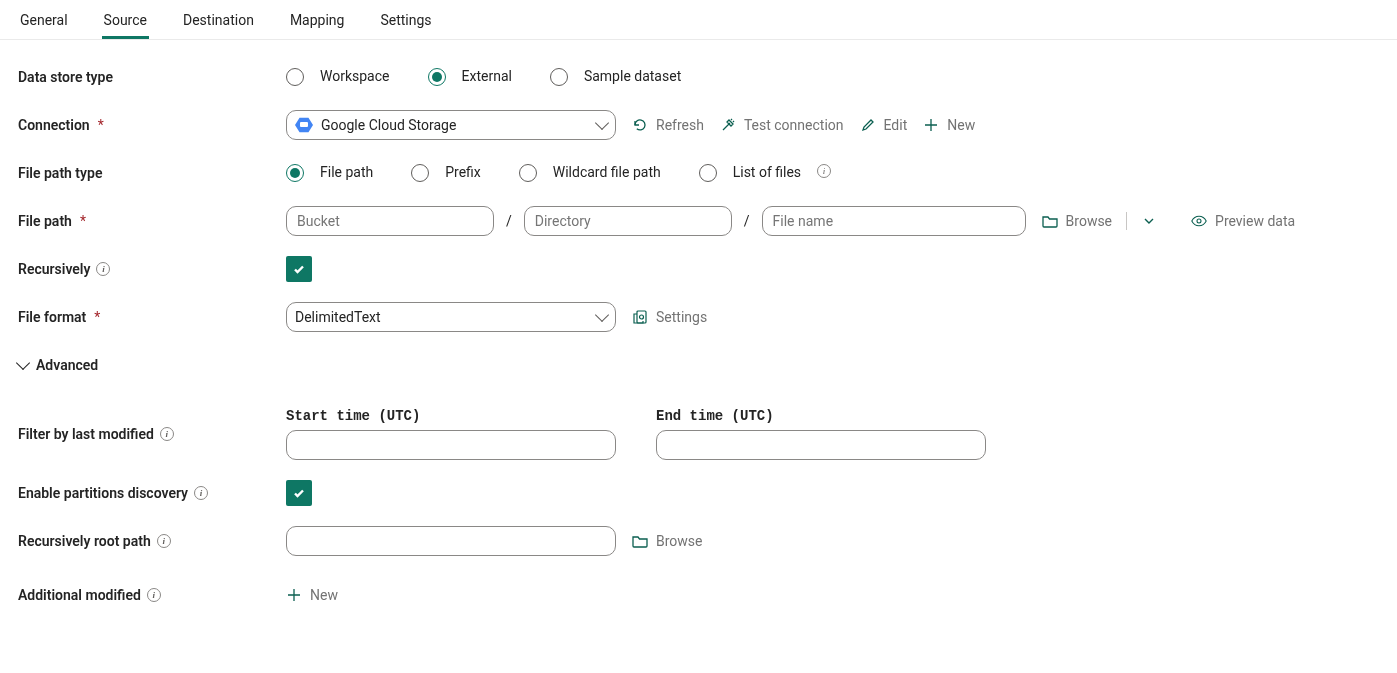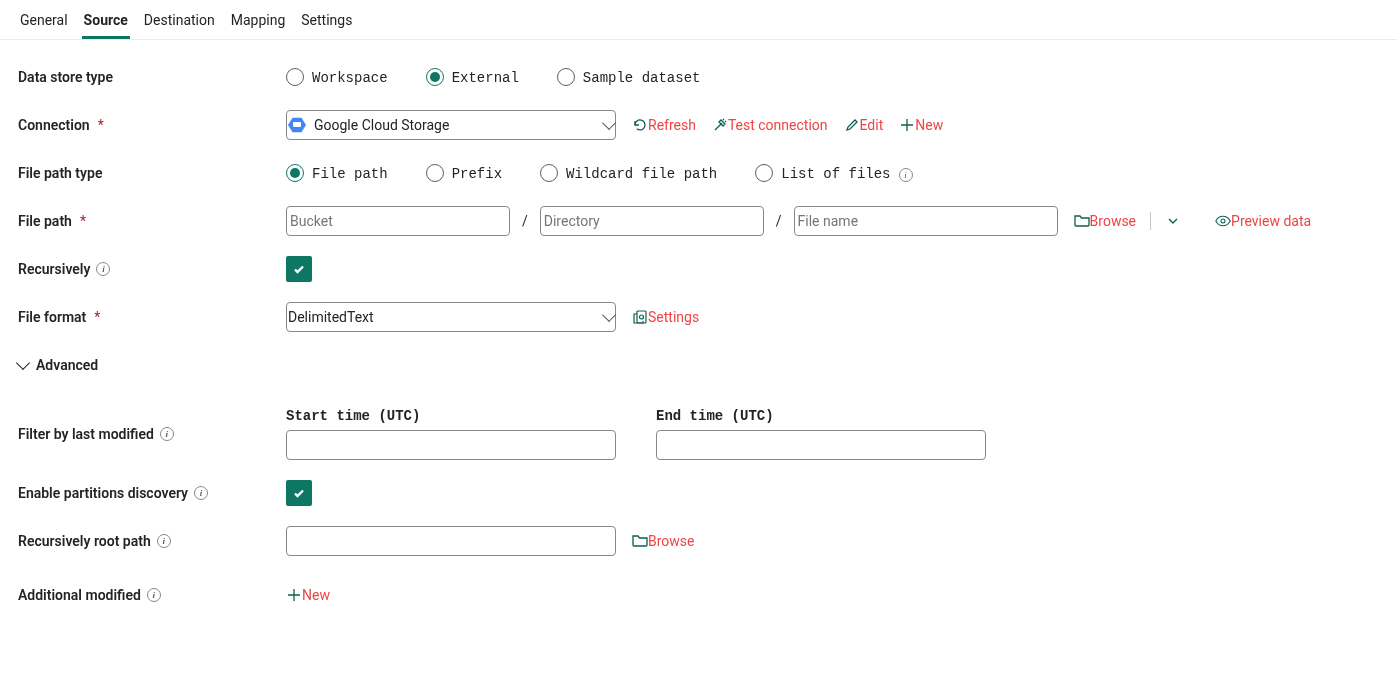--- a/index.html
+++ b/index.html
@@ -16,35 +16,35 @@
     margin: 0;
     padding: 0;
     font-family: "Segoe UI", -apple-system, BlinkMacSystemFont, Roboto, Arial, sans-serif;
     font-size: 14px;
     color: var(--text);
     background: #fff;
     width: 1397px;
   }
   .tabs {
     display: flex;
-    gap: 12px;
+    gap: 32px;
     padding: 0 18px;
     border-bottom: 1px solid #eaeaea;
     height: 40px;
     align-items: flex-end;
   }
   .tab {
     padding: 8px 2px 10px 2px;
     cursor: pointer;
     color: #242424;
     position: relative;
     line-height: 18px;
   }
   .tab.active {
-    font-weight: 700;
+    font-weight: 400;
     text-align: right;
   }
   .tab.active::after {
     content: "";
     position: absolute;
     left: 0; right: 0; bottom: 0;
     height: 3px;
     background: var(--teal);
   }
 
@@ -83,21 +83,21 @@
     justify-content: center;
     font-size: 9px;
     font-style: italic;
     font-family: Georgia, serif;
     color: #605e5c;
     line-height: 1;
   }
   .info-icon::before { content: "i"; }
 
   
-  .radio-group { display: inline-flex; align-items: flex-end; gap: 8px; margin-right: 22px; cursor: pointer; font-family: Liberation Mono, monospace; }
+  .radio-group { display: inline-flex; align-items: flex-start; gap: 16px; margin-right: 22px; cursor: pointer; }
   .radio {
     width: 18px; height: 18px; border-radius: 50%;
     border: 1.5px solid #605e5c;
     display: inline-block;
     position: relative;
     flex: 0 0 18px;
   }
   .radio.selected { border-color: var(--teal); }
   .radio.selected::after {
     content: "";
@@ -105,44 +105,44 @@
     width: 10px; height: 10px;
     background: var(--teal);
     border-radius: 50%;
     top: 3px; left: 3px;
   }
 
   
   .select, .text-input {
     height: 30px;
     border: 1px solid var(--border);
-    border-radius: 4px;
+    border-radius: 10px;
     background: #fff;
     display: inline-flex;
     align-items: center;
-    padding: 0 1px;
+    padding: 0 8px;
     font-size: 14px;
     color: var(--text);
   }
   .select {
     width: 330px;
     justify-content: space-between;
     cursor: pointer;
     gap: 8px;
   }
   .select .sel-left { display: flex; align-items: center; gap: 8px; min-width: 0; }
   .chevron {
     width: 10px; height: 10px;
     transform: rotate(45deg);
     border-right: 1.2px solid #605e5c;
     border-bottom: 1.2px solid #605e5c;
     margin-top: -4px;
   }
   .text-input { width: 330px; }
-  .text-input.small { width: 224px; }
+  .text-input.small { width: 208px; }
   .text-input.file { width: 264px; }
   .text-input input {
     border: none;
     outline: none;
     width: 100%;
     font-size: 14px;
     font-family: inherit;
     color: var(--text);
   }
   .text-input input::placeholder { color: var(--placeholder); }
@@ -163,23 +163,24 @@
     content: "";
     position: absolute;
     width: 8px; height: 5px;
     background: #fff;
     top: 6px; left: 5px;
     border-radius: 1px;
   }
 
   .action-link {
     display: inline-flex;
-    align-items: flex-start;
+    align-items: center;
+    gap: 8px;
     cursor: pointer;
-    color: #ef4444;
+    color: #737373;
   }
   .action-link .lbl { white-space: nowrap; }
   .action-link svg { stroke: var(--teal-dark); }
 
   .slash { color: #242424; padding: 0 2px; }
 
   .checkbox {
     width: 26px; height: 26px;
     background: var(--teal);
     border-radius: 2px;

